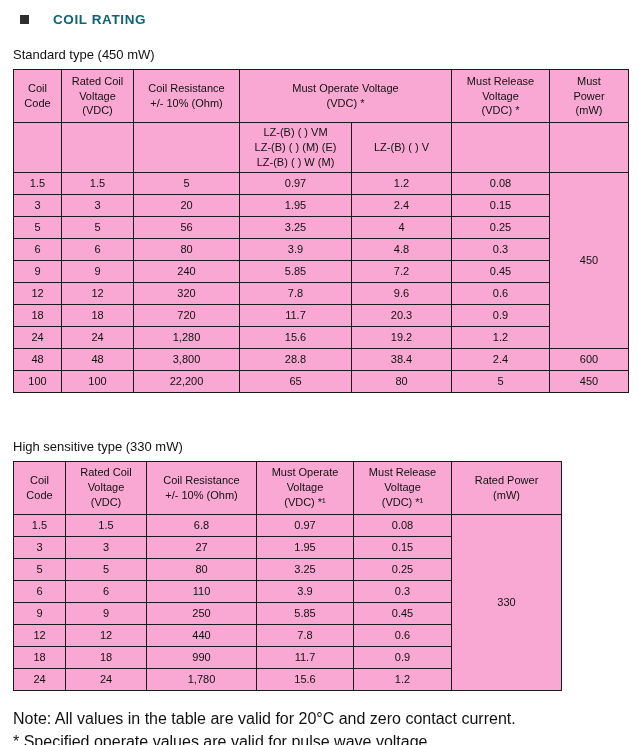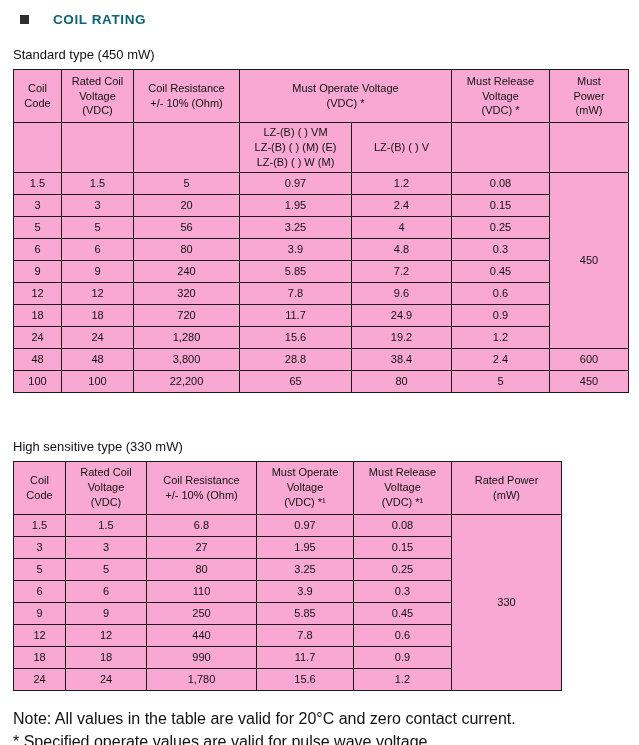--- a/index.html
+++ b/index.html
@@ -165,21 +165,21 @@
         <td>320</td>
         <td>7.8</td>
         <td>9.6</td>
         <td>0.6</td>
       </tr>
       <tr>
         <td>18</td>
         <td>18</td>
         <td>720</td>
         <td>11.7</td>
-        <td>24.9</td>
+        <td>20.3</td>
         <td>0.9</td>
       </tr>
       <tr>
         <td>24</td>
         <td>24</td>
         <td>1,280</td>
         <td>15.6</td>
         <td>19.2</td>
         <td>1.2</td>
       </tr>

